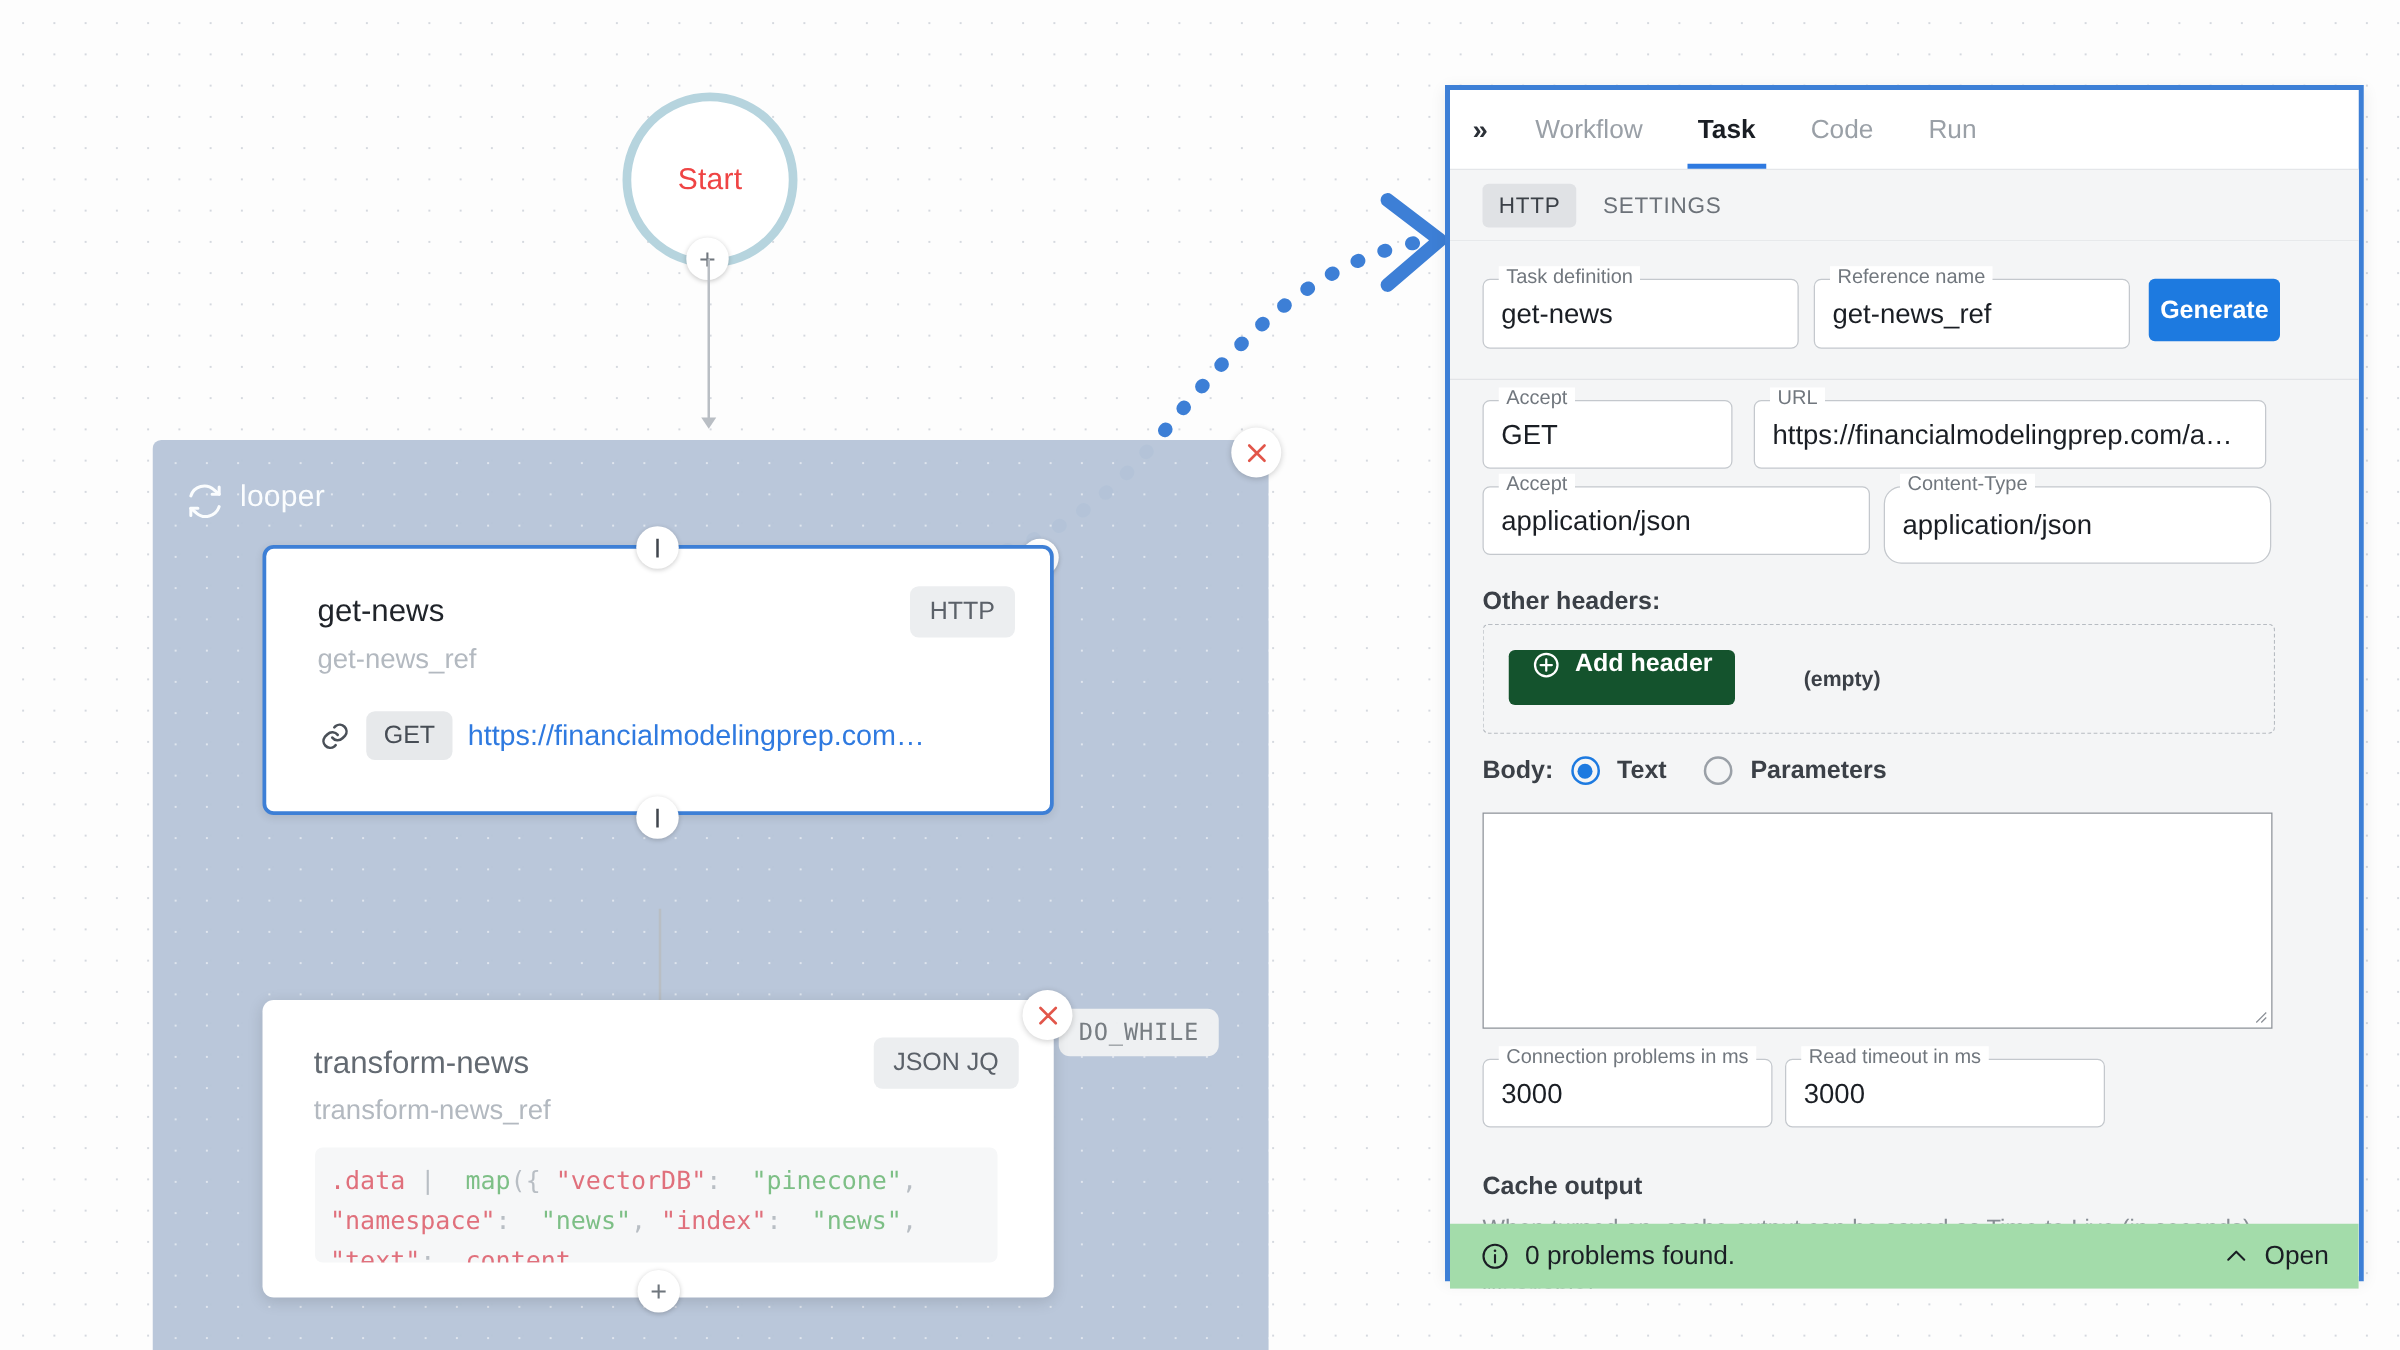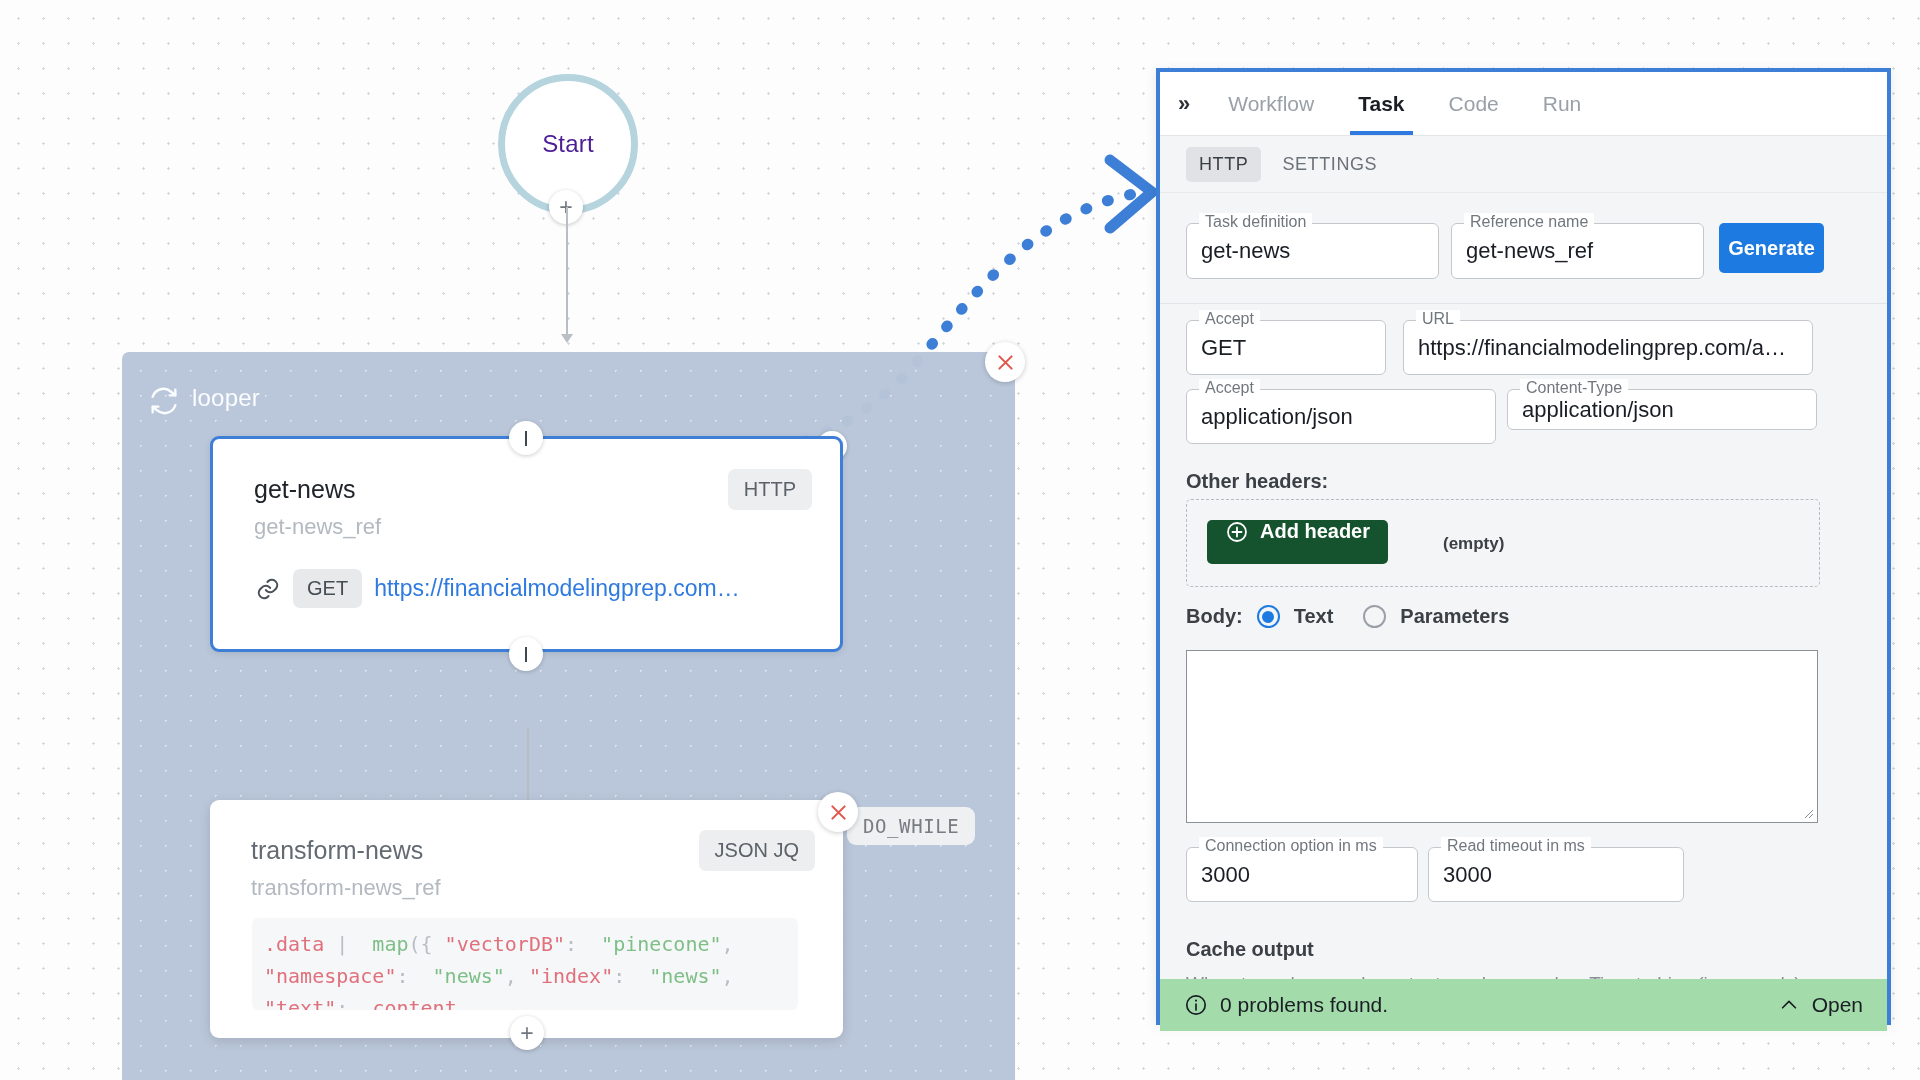--- a/index.html
+++ b/index.html
@@ -19,21 +19,21 @@
     background-size:25px 25px;
     background-position:6px 6px;
   }
 
   
   .start-node{
     position:absolute;left:498px;top:74px;width:140px;height:140px;
     border-radius:50%;border:7px solid #b6d4de;background:#ffffff;
     box-sizing:border-box;display:flex;align-items:center;justify-content:center;
   }
-  .start-node span{font-size:24px;color:#4c1d95;letter-spacing:.2px;text-align:right;}
+  .start-node span{font-size:24px;color:#ef4444;letter-spacing:.2px;text-align:right;}
 
   .plus-handle{
     position:absolute;width:34px;height:34px;border-radius:50%;
     background:#ffffff;box-shadow:0 1px 4px rgba(0,0,0,.22);
     display:flex;align-items:center;justify-content:center;
     color:#6f767d;font-size:23px;line-height:1;font-weight:300;
   }
   .plus-handle.p1{left:549px;top:190px;}
   .plus-handle.p2{left:510px;top:1016px;}
 
@@ -336,21 +336,21 @@
       </div>
       <div class="fieldset" style="left:243px;top:127px;width:410px;height:55px;">
         <legend>URL</legend>
         <div class="val">https://financialmodelingprep.com/api/…</div>
       </div>
 
       <div class="fieldset" style="left:26px;top:196px;width:310px;height:55px;">
         <legend>Accept</legend>
         <div class="val">application/json</div>
       </div>
-      <div class="fieldset" style="left:347px;top:196px;width:310px;height:41px;">
+      <div class="fieldset" style="left:347px;top:196px;width:310px;height:62px;border-radius:14px;">
         <legend>Content-Type</legend>
         <div class="val">application/json</div>
       </div>
 
       <div class="sec-label" style="left:26px;top:277px;">Other headers:</div>
       <div class="dashed-box" style="left:26px;top:306px;width:632px;height:86px;"></div>
       <div class="add-btn" style="left:47px;top:327px;">
         <svg viewBox="0 0 24 24" fill="none" stroke="#ffffff" stroke-width="1.8">
           <circle cx="12" cy="12" r="9"></circle>
             <path d="M12 7.5v9M7.5 12h9" stroke-linecap="round"></path>
@@ -367,21 +367,21 @@
         <span class="ropt">Parameters</span>
       </div>
 
       <div class="textarea" style="left:26px;top:457px;width:632px;height:173px;">
         <svg class="resize-grip" viewBox="0 0 12 12" stroke="#8b9097" stroke-width="1" fill="none">
           <path d="M11 3 L3 11 M11 7 L7 11"></path>
         </svg>
       </div>
 
       <div class="fieldset" style="left:26px;top:654px;width:232px;height:55px;">
-        <legend>Connection option in ms</legend>
+        <legend>Connection problems in ms</legend>
         <div class="val">3000</div>
       </div>
       <div class="fieldset" style="left:268px;top:654px;width:256px;height:55px;">
         <legend>Read timeout in ms</legend>
         <div class="val">3000</div>
       </div>
 
       <div class="sec-label" style="left:26px;top:745px;">Cache output</div>
       <div class="help-txt" style="left:26px;top:778px;width:632px;">When turned on, cache output can be saved as Time to Live (in seconds) and an option to add a Cache key. Both fields can be completed with a ${variable}.</div>
 

